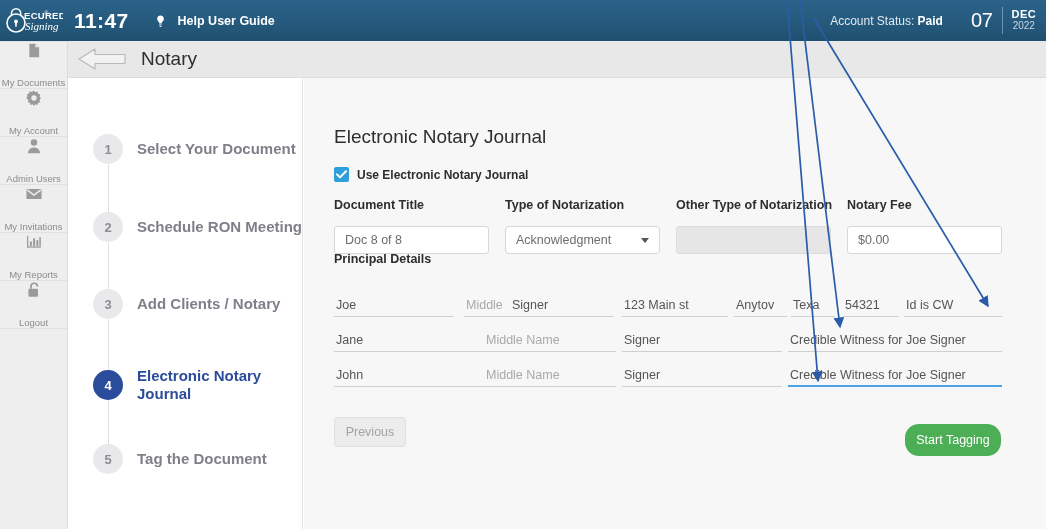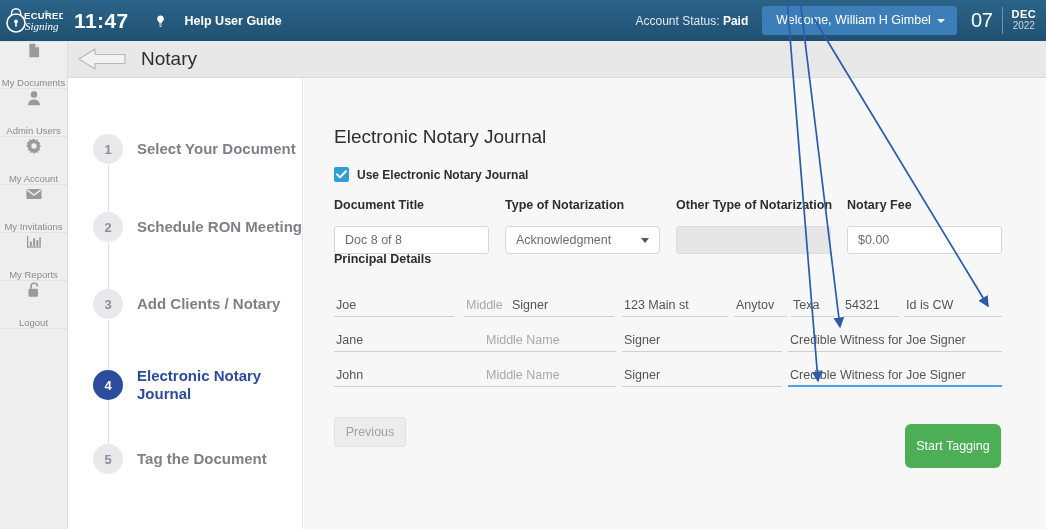--- a/index.html
+++ b/index.html
@@ -22,21 +22,21 @@
   .logo-wrap {
     width: 68px; height: 41px; display: flex; align-items: center; justify-content: center;
     flex: 0 0 68px;
   }
   .logo-svg { display:block; }
   .clock {
     color: #ffffff; font-size: 21px; font-weight: 700; letter-spacing: .4px;
     margin-left: 6px; flex: 0 0 auto;
   }
   .help-link {
-    display:flex; align-items:flex-end; gap:19px;
+    display:flex; align-items:flex-end; gap:12px;
     color:#ffffff; font-size:12.5px; font-weight:700; margin-left: 26px;
     white-space: nowrap;
   }
   .bulb { width: 11px; height: 13px; display:block; }
   .topbar-spacer { flex: 1 1 auto; }
   .acct-status {
     color: #dfe9f0; font-size: 12px; white-space: nowrap; margin-right: 14px;
   }
   .acct-status b { color:#ffffff; font-weight:700; }
   .welcome-btn {
@@ -145,22 +145,22 @@
     font-size:10px; color:#555; line-height:1; flex:0 0 auto; margin-left:2px;
   }
 
   .btn-prev {
     position:absolute; left:30px; top:339px; width:72px; height:30px;
     background:#ececec; border:1px solid #e0e0e0; border-radius:3px;
     color:#a2a2a2; font-size:12.5px; display:flex; align-items:center; justify-content:center;
     cursor:pointer;
   }
   .btn-start {
-    position:absolute; left:601px; top:346px; width:96px; height:44px;
-    background:#4cae55; border-radius:6px;
+    position:absolute; left:601px; top:346px; width:96px; height:32px;
+    background:#4cae55; border-radius:14px;
     color:#ffffff; font-size:12.5px; display:flex; align-items:center; justify-content:center;
     cursor:pointer;
   }
 
   
   .annot { position:absolute; left:0; top:0; width:1046px; height:529px; pointer-events:none; }
 </style>
 </head>
 <body>
 
@@ -193,24 +193,20 @@
       <span>Help User Guide</span>
     </div>
 
     <div class="topbar-spacer"></div>
 
     <div class="acct-status">
       <span>Account Status:</span>
       <b>Paid</b>
     </div>
 
-    <div class="welcome-btn">
-      <span>Welcome,  William H Gimbel</span>
-      <span class="caret-down"></span>
-    </div>
 
     <div class="datebox">
       <div class="date-day">07</div>
       <div class="date-sep"></div>
       <div class="date-mo">
         <span class="mon">DEC</span>
         <span class="yr">2022</span>
       </div>
     </div>
   </div>
@@ -227,32 +223,32 @@
     <div class="nav-item">
       <svg class="nav-ico" viewBox="0 0 20 20">
         <path d="M4.5 2h7.2l4.3 4.3V18H4.5z"></path>
         <path d="M11.7 2v4.3H16" fill="#eeeeee"></path>
       </svg>
       <span class="nav-label">My Documents</span>
     </div>
 
     <div class="nav-item">
       <svg class="nav-ico" viewBox="0 0 20 20">
+        <path d="M10 1.6l1.5 2 2.4-.7.6 2.4 2.4.7-.8 2.4 1.6 1.9-1.6 1.9.8 2.4-2.4.7-.6 2.4-2.4-.7-1.5 2-1.5-2-2.4.7-.6-2.4-2.4-.7.8-2.4L1.3 10l1.6-1.9-.8-2.4 2.4-.7.6-2.4 2.4.7z"></path>
+        <circle cx="10" cy="10" r="3" fill="#eeeeee"></circle>
+      </svg>
+      <span class="nav-label">My Account</span>
+    </div>
+
+    <div class="nav-item">
+      <svg class="nav-ico" viewBox="0 0 20 20">
         <circle cx="10" cy="6.2" r="3.6"></circle>
         <path d="M3.4 18c0-3.8 3-6.2 6.6-6.2s6.6 2.4 6.6 6.2z"></path>
       </svg>
       <span class="nav-label">Admin Users</span>
-    </div>
-
-    <div class="nav-item">
-      <svg class="nav-ico" viewBox="0 0 20 20">
-        <path d="M10 1.6l1.5 2 2.4-.7.6 2.4 2.4.7-.8 2.4 1.6 1.9-1.6 1.9.8 2.4-2.4.7-.6 2.4-2.4-.7-1.5 2-1.5-2-2.4.7-.6-2.4-2.4-.7.8-2.4L1.3 10l1.6-1.9-.8-2.4 2.4-.7.6-2.4 2.4.7z"></path>
-        <circle cx="10" cy="10" r="3" fill="#eeeeee"></circle>
-      </svg>
-      <span class="nav-label">My Account</span>
     </div>
 
     <div class="nav-item">
       <svg class="nav-ico" viewBox="0 0 20 20">
         <rect x="1.6" y="4.4" width="16.8" height="11.2" rx="1"></rect>
         <path d="M2.4 5.4L10 11.2l7.6-5.8" fill="none" stroke="#eeeeee" stroke-width="1.6"></path>
       </svg>
       <span class="nav-label">My Invitations</span>
     </div>
 

